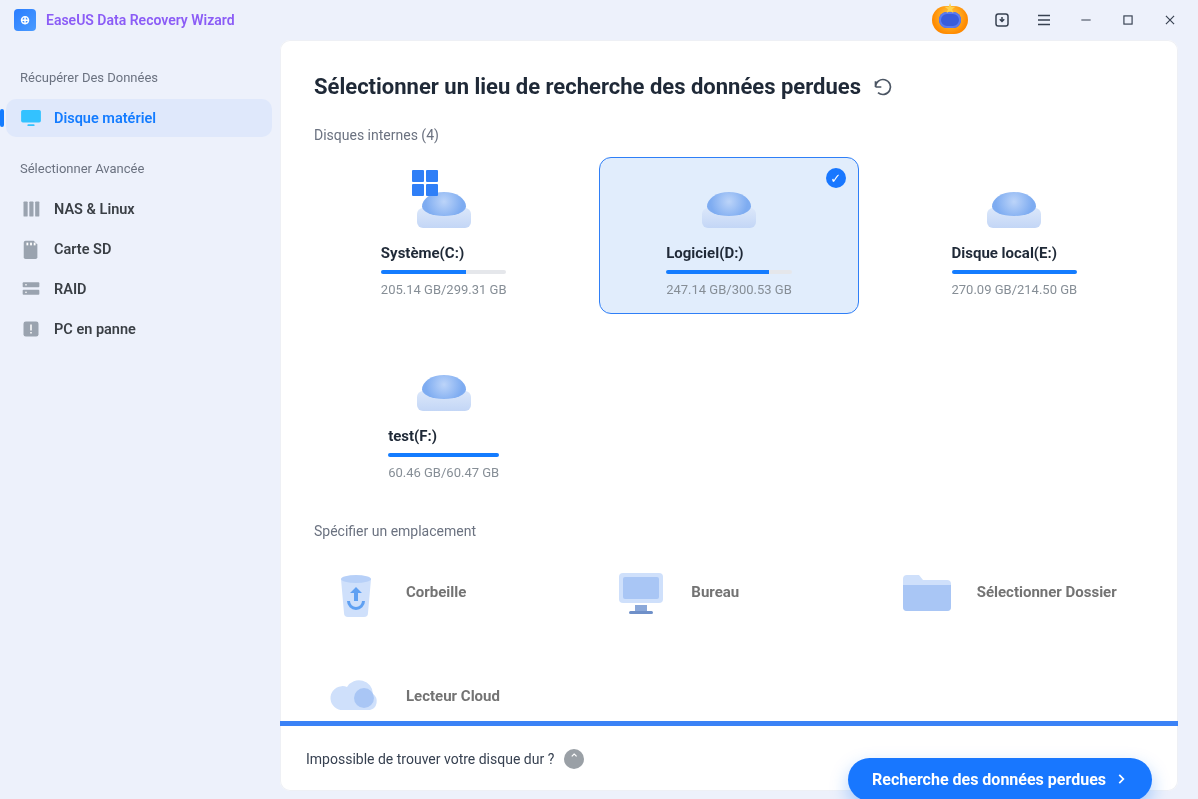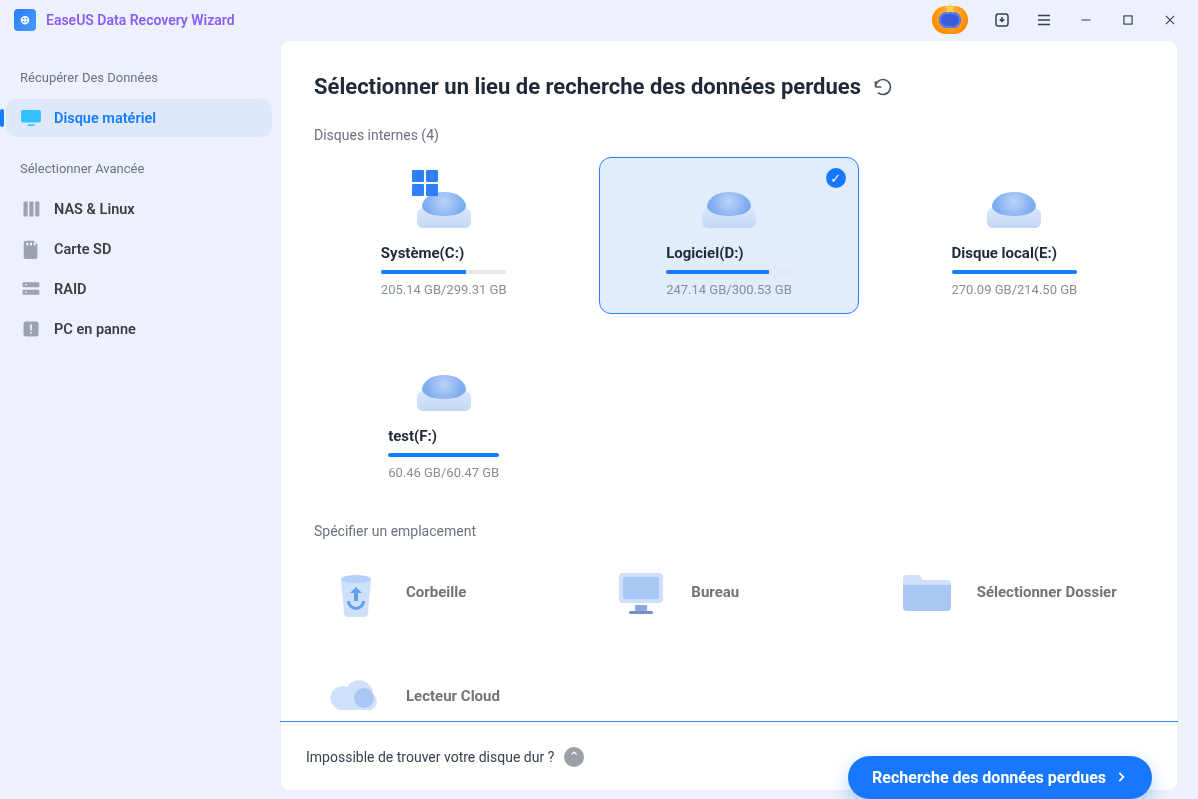--- a/index.html
+++ b/index.html
@@ -139,21 +139,21 @@
     margin-bottom: 26px;
   }
   .loc-card {
     display:flex; align-items:center; gap:20px;
     padding: 12px 12px; border-radius: 10px; cursor:pointer;
   }
   .loc-icon { width:60px; height:54px; display:flex; align-items:center; justify-content:center; }
   .loc-name { font-size:15px; font-weight:700; color:#737373; }
 
   .footer {
-    height: var(--footer-h); border-top:1px solid #3b82f6;
+    height: var(--footer-h); border-top:5px solid #3b82f6;
     display:flex; align-items:center; justify-content:space-between;
     padding: 0 26px;
   }
   .foot-left { display:flex; align-items:center; gap:10px; color:#374151; font-size:14px; }
   .qmark { width:20px; height:20px; border-radius:50%; background:#9aa0a6; color:#fff; display:flex; align-items:center; justify-content:center; font-size:13px; }
   .scan-btn {
     background: var(--btn); color: var(--btn-text);
     border:none; border-radius: 26px; padding: 12px 24px;
     font-size:16px; font-weight:700; display:flex; align-items:center; gap:8px;
     cursor:pointer;

